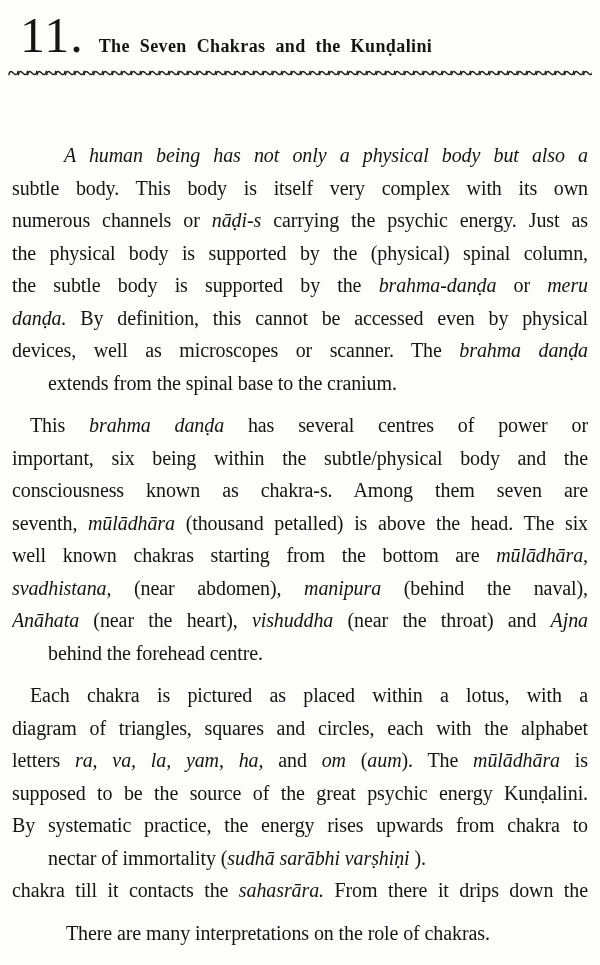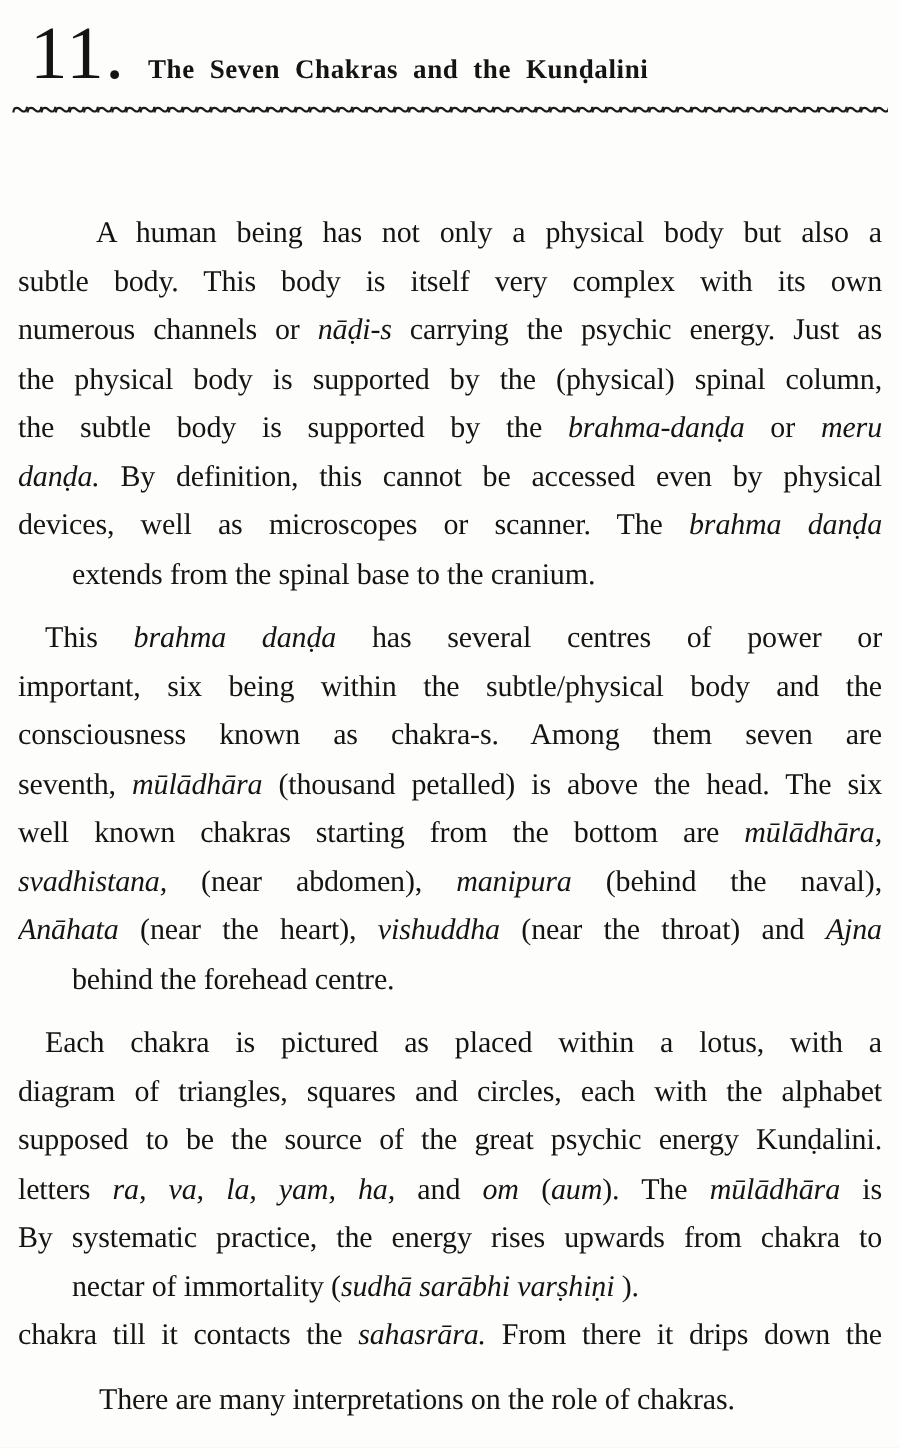--- a/index.html
+++ b/index.html
@@ -75,21 +75,21 @@
 <body>
 
 <div class="page">
   <div class="header">
     <span class="chapter-number">11.</span>
     <span class="chapter-title">The Seven Chakras and the Kunḍalini</span>
   </div>
   <div class="rule">~~~~~~~~~~~~~~~~~~~~~~~~~~~~~~~~~~~~~~~~~~~~~~~~~~~~~~~~~~~~~~~~~~~~~~~~~~~~~~~~~~~~~~~~~~~~~~~~~~~~</div>
   <div class="body-text">
       <div class="paragraph">
-        <div class="line" style="text-indent: 52px;"><span>A human being has not only a physical body but also a</span></div>
+        <div class="line" style="text-indent: 52px; font-style: italic;"><span>A human being has not only a physical body but also a</span></div>
         <div class="line"><span>subtle body. This body is itself very complex with its own</span></div>
         <div class="line"><span>numerous channels or </span><em>nāḍi-s</em><span> carrying the psychic energy. Just as</span></div>
         <div class="line"><span>the physical body is supported by the (physical) spinal column,</span></div>
         <div class="line"><span>the subtle body is supported by the </span><em>brahma-danḍa</em><span> or </span><em>meru</em></div>
         <div class="line"><em>danḍa.</em><span> By definition, this cannot be accessed even by physical</span></div>
         <div class="line"><span>devices, well as microscopes or scanner. The </span><em>brahma danḍa</em></div>
         <div class="line last"><span>extends from the spinal base to the cranium.</span></div>
       </div>
       <div class="paragraph">
         <div class="line" style="text-indent: 18px;"><span>This </span><em>brahma danḍa</em><span> has several centres of power or</span></div>
@@ -97,22 +97,22 @@
         <div class="line"><span>consciousness known as chakra-s. Among them seven are</span></div>
         <div class="line"><span>seventh, </span><em>mūlādhāra</em><span> (thousand petalled) is above the head. The six</span></div>
         <div class="line"><span>well known chakras starting from the bottom are </span><em>mūlādhāra,</em></div>
         <div class="line"><em>svadhistana,</em><span> (near abdomen), </span><em>manipura</em><span> (behind the naval),</span></div>
         <div class="line"><em>Anāhata</em><span> (near the heart), </span><em>vishuddha</em><span> (near the throat) and </span><em>Ajna</em></div>
         <div class="line last"><span>behind the forehead centre.</span></div>
       </div>
       <div class="paragraph">
         <div class="line" style="text-indent: 18px;"><span>Each chakra is pictured as placed within a lotus, with a</span></div>
         <div class="line"><span>diagram of triangles, squares and circles, each with the alphabet</span></div>
+        <div class="line"><span>letters </span><em>ra, va, la, yam, ha,</em><span> and </span><em>om</em><span> (</span><em>aum</em><span>). The </span><em>mūlādhāra</em><span> is</span></div>
         <div class="line"><span>supposed to be the source of the great psychic energy Kunḍalini.</span></div>
-        <div class="line"><span>letters </span><em>ra, va, la, yam, ha,</em><span> and </span><em>om</em><span> (</span><em>aum</em><span>). The </span><em>mūlādhāra</em><span> is</span></div>
         <div class="line"><span>By systematic practice, the energy rises upwards from chakra to</span></div>
         <div class="line last"><span>nectar of immortality (</span><em>sudhā sarābhi varṣhiṇi</em><span> ).</span></div>
         <div class="line"><span>chakra till it contacts the </span><em>sahasrāra.</em><span> From there it drips down the</span></div>
       </div>
       <div class="paragraph">
         <div class="line last" style="text-indent: 18px;"><span>There are many interpretations on the role of chakras.</span></div>
       </div>
     </div>
 </div>
 

